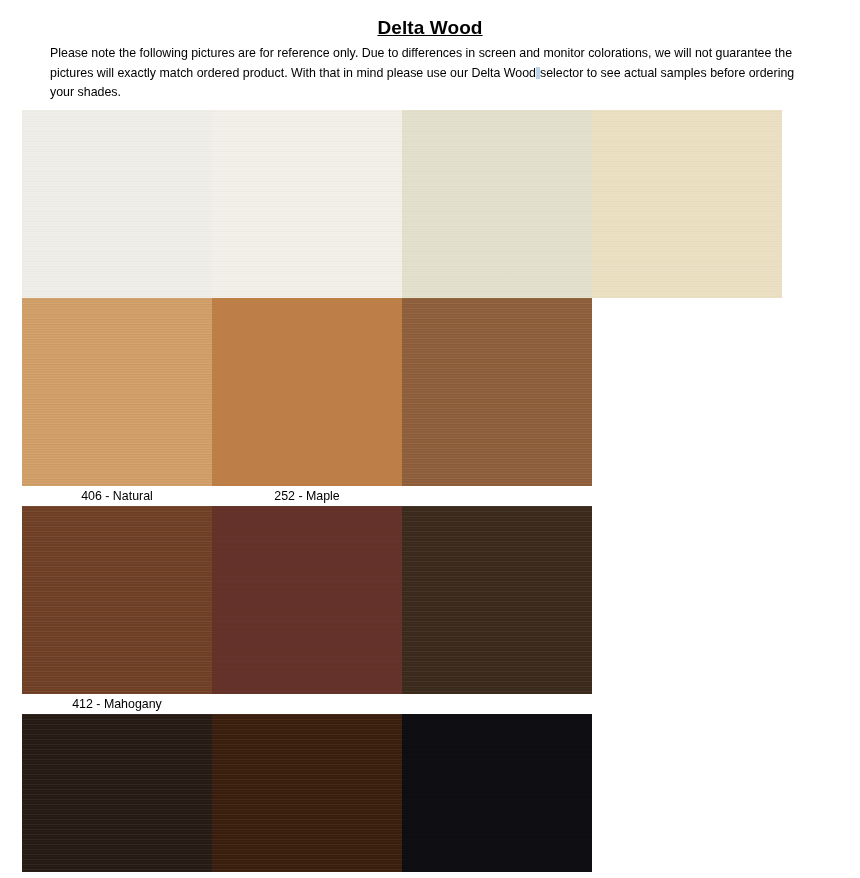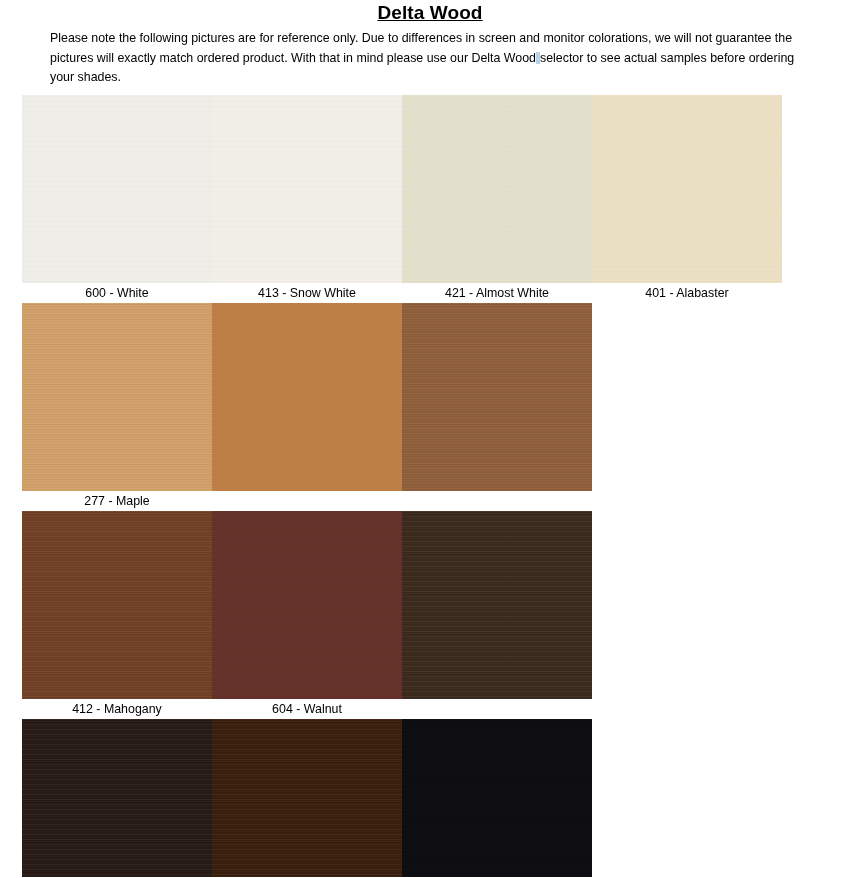--- a/index.html
+++ b/index.html
@@ -11,21 +11,21 @@
     width: 860px;
     height: 878px;
     overflow: hidden;
     font-family: "Liberation Sans", sans-serif;
     color: #000000;
     position: relative;
   }
 
   
   .page-header {
-    padding-top: 1px;
+    padding-top: 16px;
     text-align: center;
   }
   .page-title {
     font-size: 19px;
     font-weight: bold;
     text-decoration: underline;
     letter-spacing: 0.1px;
     line-height: 24px;
     margin: 0;
   }
@@ -120,56 +120,50 @@
     <div class="swatch-cell">
       <span class="swatch-chip subtle" style="background-color: rgb(243, 240, 233); width: 190px; height: 188px;"></span>
     </div>
     <div class="swatch-cell">
       <span class="swatch-chip subtle" style="background-color: rgb(227, 225, 204); width: 190px; height: 188px;"></span>
     </div>
     <div class="swatch-cell">
       <span class="swatch-chip subtle" style="background-color: rgb(236, 224, 195); width: 190px; height: 188px;"></span>
     </div>
   </div>
-  <div class="label-row">
-    <div class="swatch-label" style="width:190px">600 - White</div>
-    <div class="swatch-label" style="width:190px">413 - Snow White</div>
-    <div class="swatch-label" style="width:190px">421 - Almost White</div>
-    <div class="swatch-label" style="width:190px">401 - Alabaster</div>
-  </div>
 
   <div class="swatch-row">
     <div class="swatch-cell">
       <span class="swatch-chip" style="background-color: rgb(210, 160, 105); width: 190px; height: 188px;"></span>
     </div>
     <div class="swatch-cell">
       <span class="swatch-chip flat" style="background-color: rgb(189, 127, 70); width: 190px; height: 188px;"></span>
     </div>
     <div class="swatch-cell">
       <span class="swatch-chip" style="background-color: rgb(143, 95, 58); width: 190px; height: 188px;"></span>
     </div>
   </div>
   <div class="label-row">
-    <div class="swatch-label" style="width:190px">277 - Maple</div>
+    <div class="swatch-label" style="width:190px">406 - Natural</div>
+    <div class="swatch-label" style="width:190px">252 - Maple</div>
   </div>
 
   <div class="swatch-row">
     <div class="swatch-cell">
       <span class="swatch-chip" style="background-color: rgb(113, 64, 38); width: 190px; height: 188px;"></span>
     </div>
     <div class="swatch-cell">
       <span class="swatch-chip flat" style="background-color: rgb(101, 50, 42); width: 190px; height: 188px;"></span>
     </div>
     <div class="swatch-cell">
       <span class="swatch-chip" style="background-color: rgb(59, 42, 28); width: 190px; height: 188px;"></span>
     </div>
   </div>
   <div class="label-row">
     <div class="swatch-label" style="width:190px">412 - Mahogany</div>
-    <div class="swatch-label" style="width:190px">604 - Walnut</div>
   </div>
 
   <div class="swatch-row">
     <div class="swatch-cell">
       <span class="swatch-chip" style="background-color: rgb(38, 26, 20); width: 190px; height: 158px;"></span>
     </div>
     <div class="swatch-cell">
       <span class="swatch-chip" style="background-color: rgb(58, 30, 13); width: 190px; height: 158px;"></span>
     </div>
     <div class="swatch-cell">

